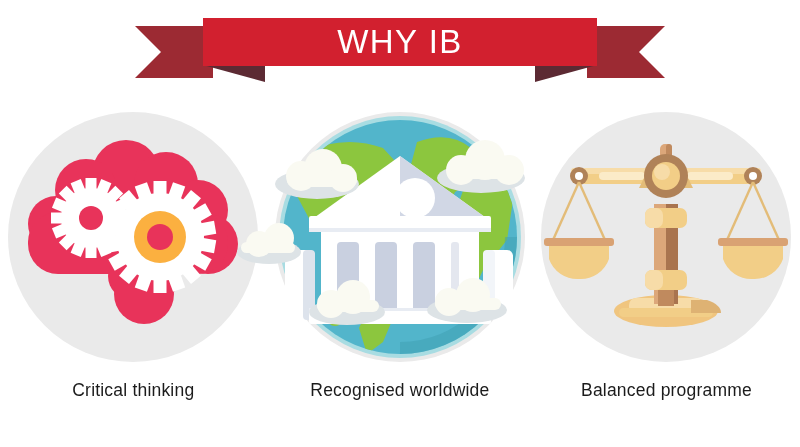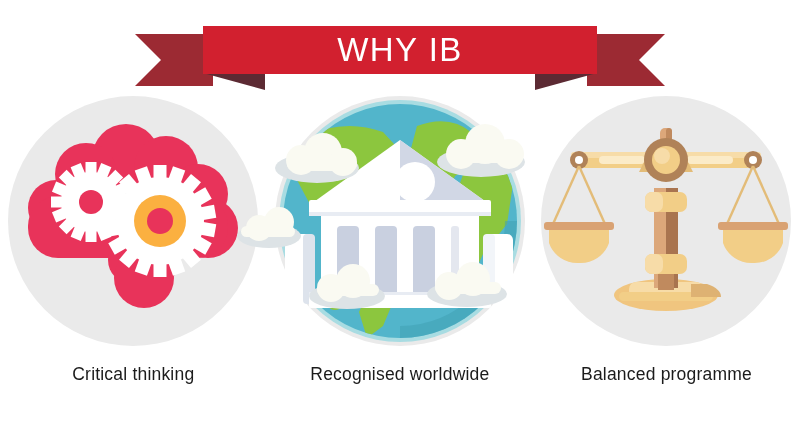--- a/index.html
+++ b/index.html
@@ -5,37 +5,37 @@
   html,body{margin:0;padding:0;}
   body{
     width:800px;height:447px;
     background:#ffffff;
     font-family:"Liberation Sans","DejaVu Sans",sans-serif;
     overflow:hidden;position:relative;
   }
   .stage{position:absolute;inset:0;}
 
   
-  .ribbon{position:absolute;left:0;top:8px;width:800px;height:100px;}
+  .ribbon{position:absolute;left:0;top:0;width:800px;height:100px;}
   .ribbon-tail{position:absolute;top:26px;width:78px;height:52px;background:#9C2A33;}
   .ribbon-tail.left{left:135px;clip-path:polygon(0 0,78px 0,78px 52px,0 52px,26px 26px);}
   .ribbon-tail.right{left:587px;clip-path:polygon(0 0,78px 0,52px 26px,78px 52px,0 52px);}
   .ribbon-fold{position:absolute;top:65px;width:62px;height:17px;background:#5C2A33;}
   .ribbon-fold.left{left:203px;clip-path:polygon(0 0,62px 0,62px 17px);}
   .ribbon-fold.right{left:535px;clip-path:polygon(0 0,62px 0,0 17px);}
   .ribbon-band{position:absolute;left:203px;top:18px;width:394px;height:48px;background:#D2202F;}
   .ribbon-title{
     position:absolute;left:203px;top:18px;width:394px;height:48px;
     display:flex;align-items:center;justify-content:center;
     color:#ffffff;font-size:33px;font-weight:400;letter-spacing:1.5px;
     font-family:"Liberation Sans","DejaVu Sans",sans-serif;
   }
 
   
-  .cols{position:absolute;left:0;top:92px;width:800px;height:320px;display:flex;}
+  .cols{position:absolute;left:0;top:108px;width:800px;height:320px;display:flex;}
   .col{width:266.6px;position:relative;}
   .disc{position:absolute;left:50%;top:4px;transform:translateX(-50%);
         width:250px;height:250px;border-radius:50%;background:#EAEAEA;overflow:visible;}
   .caption{position:absolute;left:0;top:272px;width:100%;text-align:center;
            font-size:17.5px;color:#1b1b1b;letter-spacing:.2px;}
   .disc svg{position:absolute;left:0;top:0;width:250px;height:250px;overflow:visible;}
 
   
   .col.globe .disc{overflow:visible;}
 </style>

